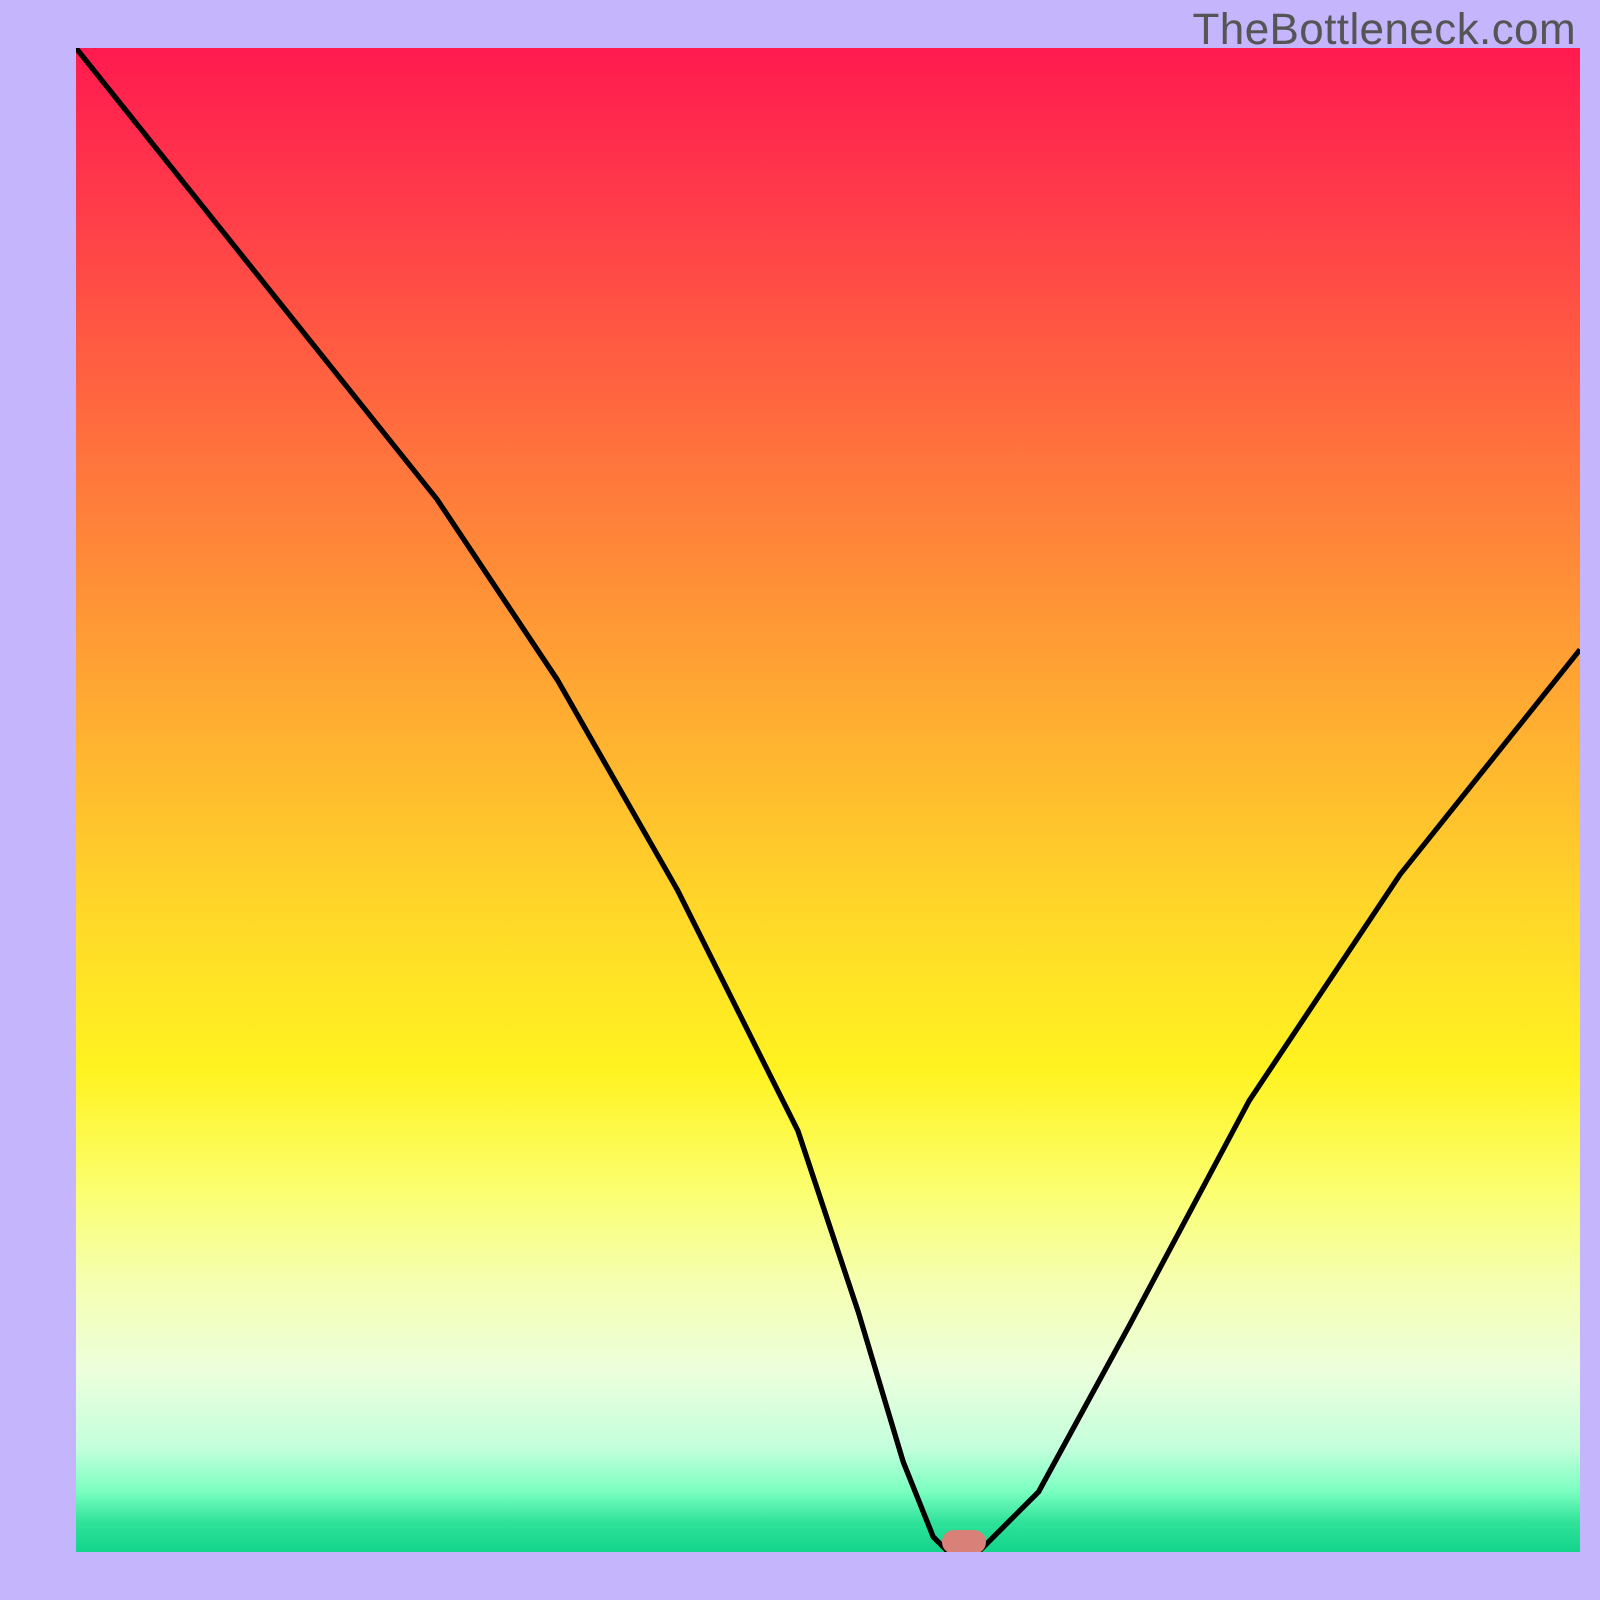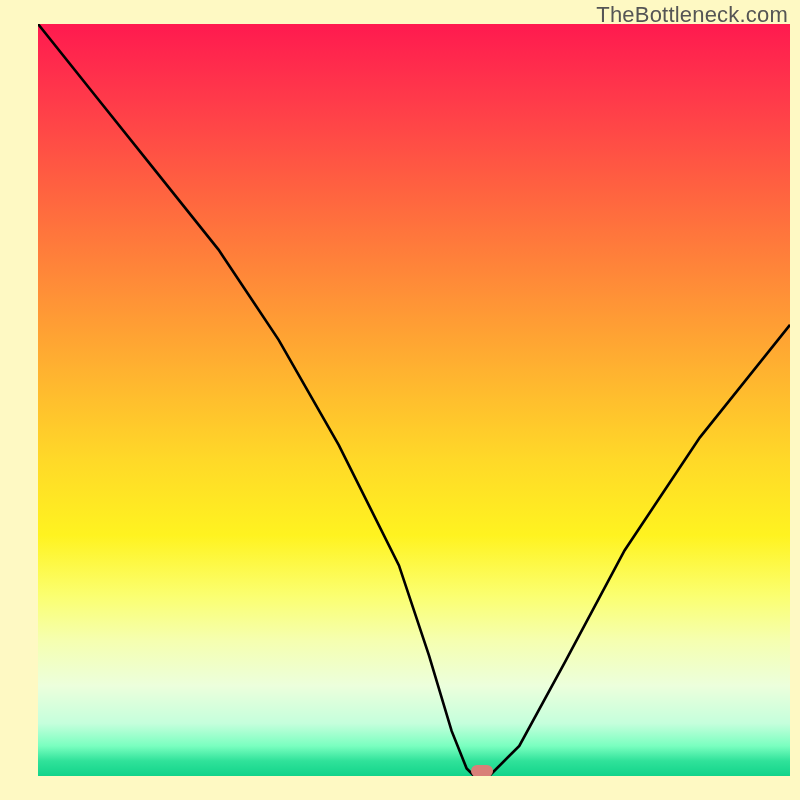--- a/index.html
+++ b/index.html
@@ -8,21 +8,21 @@
     background: #fff;
     width: 800px;
     height: 800px;
     overflow: hidden;
     position: relative;
   }
   .chart-container {
     position: relative;
     width: 800px;
     height: 800px;
-    background: #fef9c3;
+    background: #c4b5fd;
   }
   .plot-area {
     position: absolute;
     left: 38px;
     top: 24px;
     width: 752px;
     height: 752px;
     overflow: hidden;
   }
   .gradient-bg {

